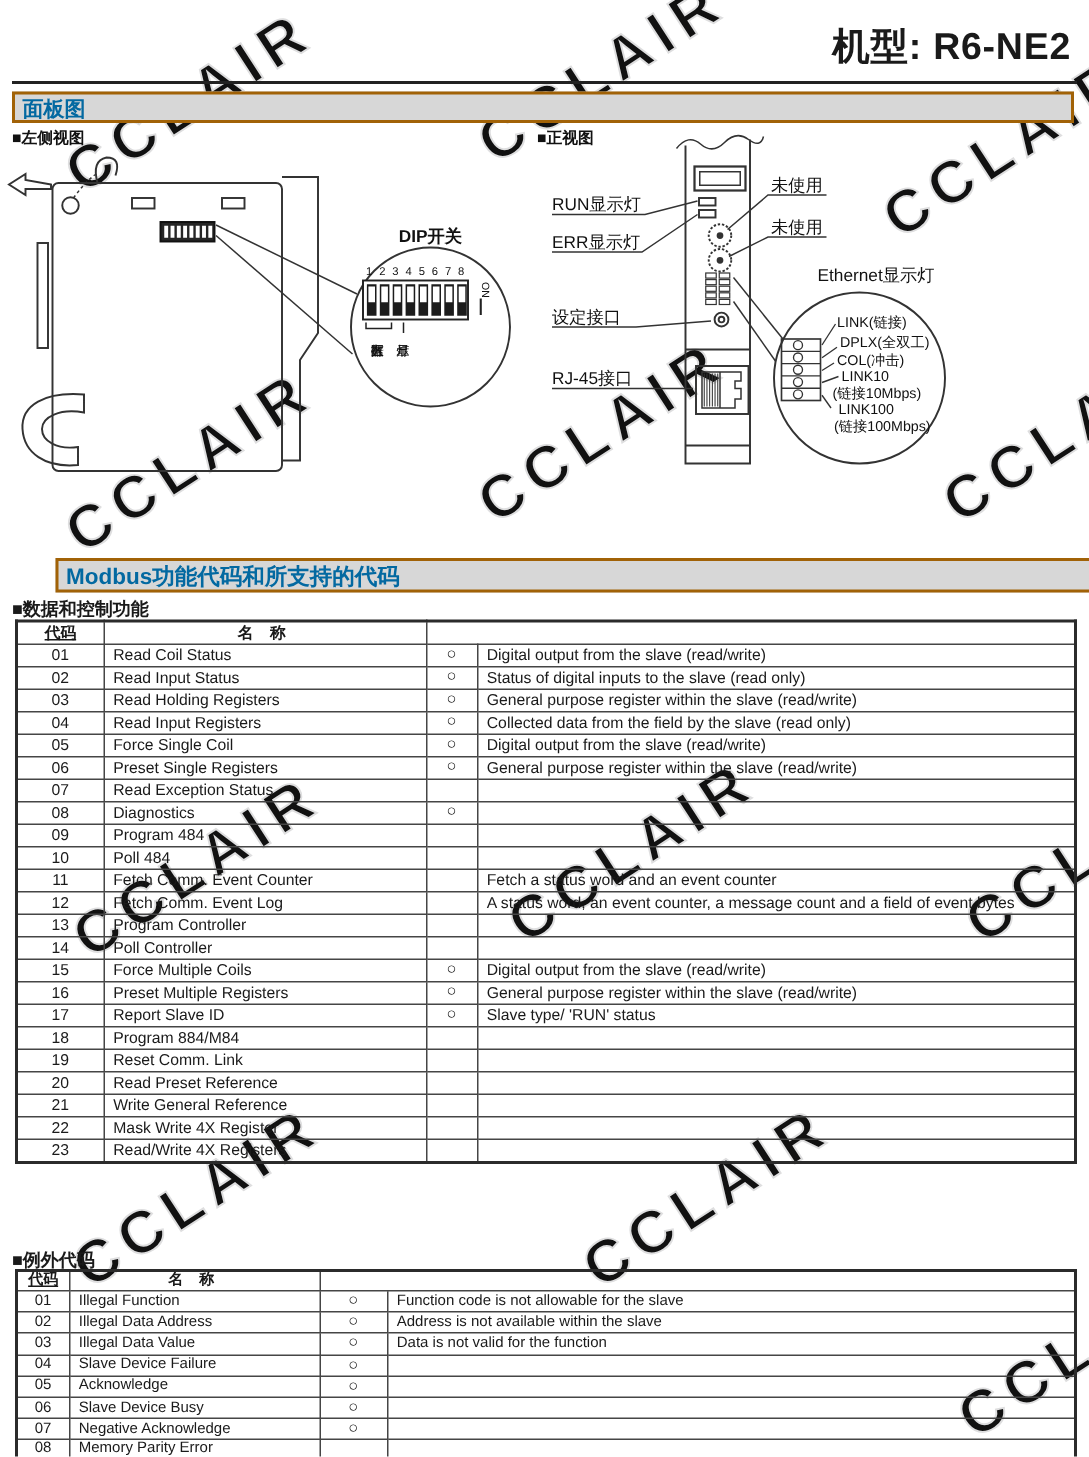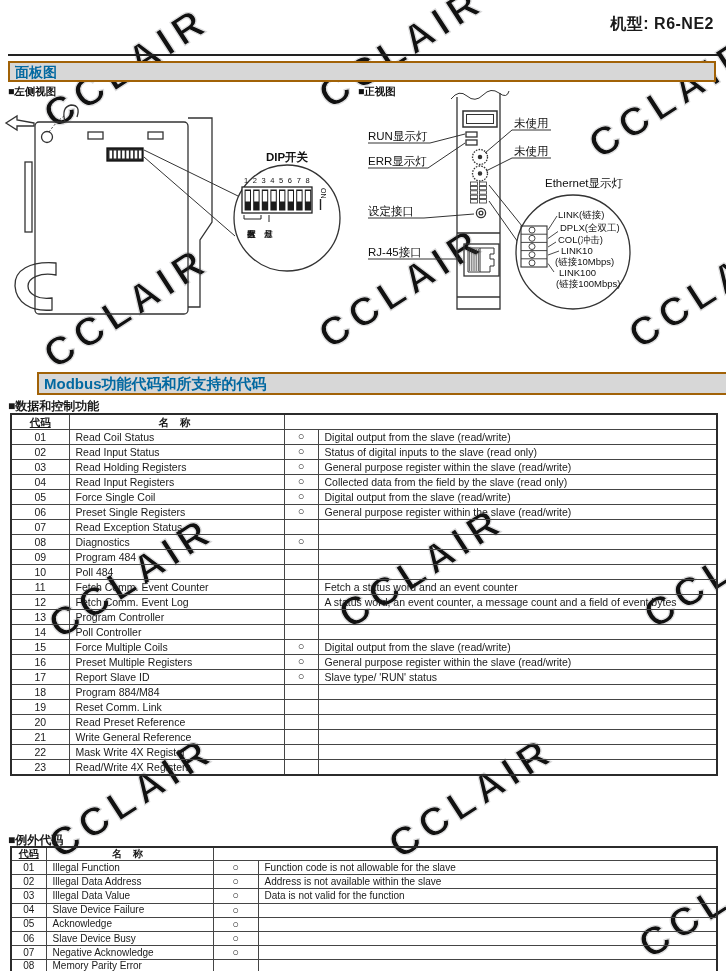--- a/index.html
+++ b/index.html
@@ -4,21 +4,21 @@
 <style>
   html,body{margin:0;padding:0;}
   body{
     width:726px;height:971px;position:relative;background:#ffffff;
     font-family:"Liberation Sans", sans-serif;color:#1a1a1a;overflow:hidden;
   }
   .abs{position:absolute;}
   
   #wm{position:absolute;left:0;top:0;z-index:0;pointer-events:none;}
   
-  .model{top:14px;right:12px;font-size:16px;font-weight:600;letter-spacing:.5px;}
+  .model{top:14px;right:12px;font-size:25px;font-weight:600;letter-spacing:.5px;}
   .toprule{left:8px;top:54px;width:710px;height:2px;background:#222;}
   .secbar{
     left:8px;width:708px;background:#d7d7d7;border:2px solid #a16207;
     font-weight:bold;color:#0369a1;box-sizing:border-box;padding:1px 5px 0 5px;
     z-index:2;
   }
   #bar-panel{top:61px;height:21px;font-size:14px;}
   #bar-modbus{top:372px;height:23px;font-size:15px;margin-left:29px;}
   .sublabel{left:8px;font-size:12px;font-weight:600;z-index:2;}
   #sub-data{top:398px;}

